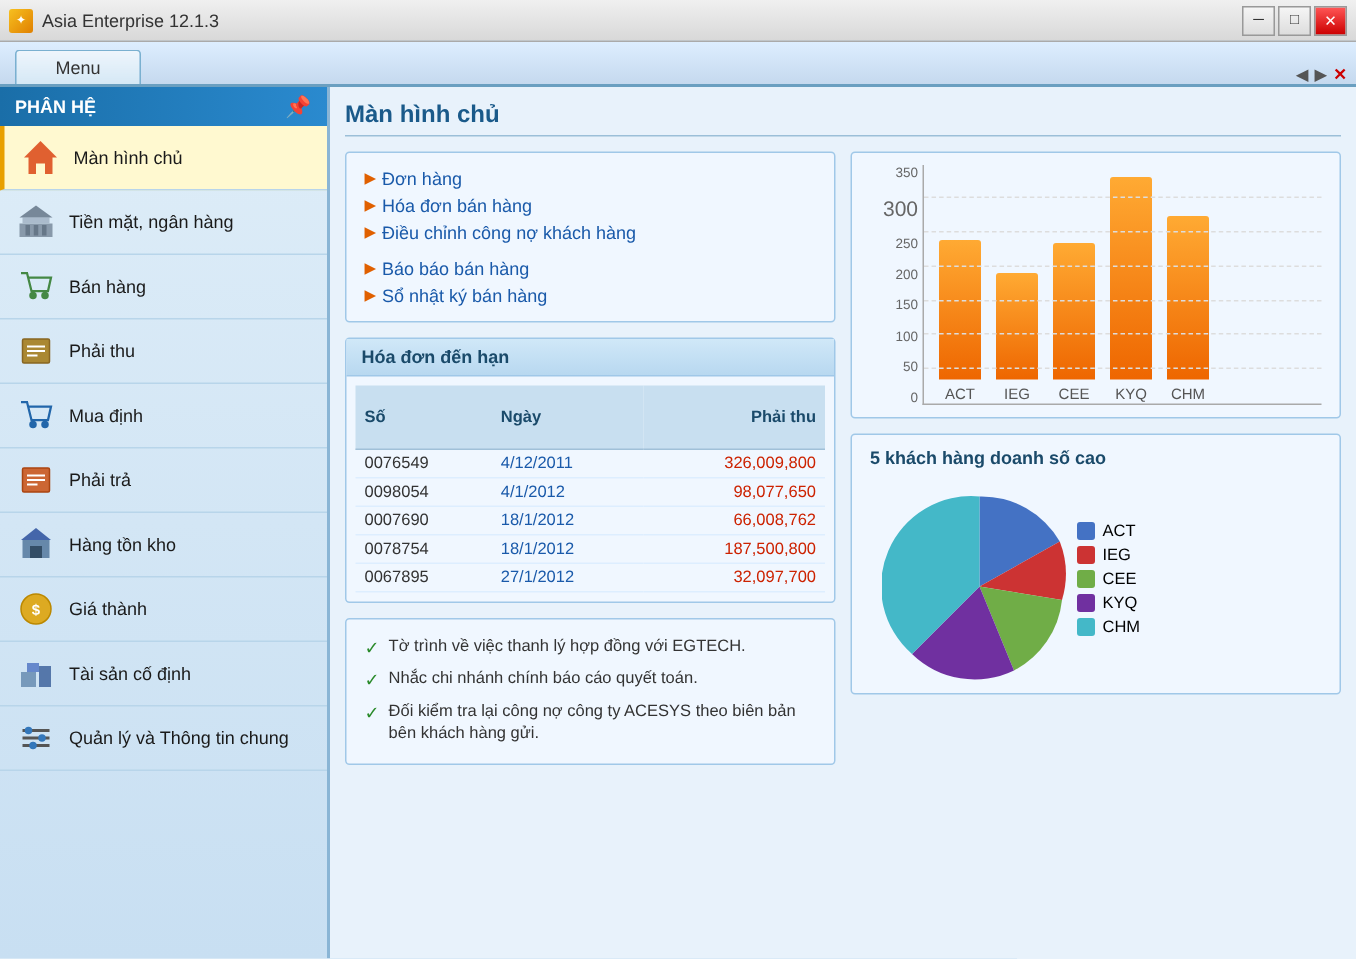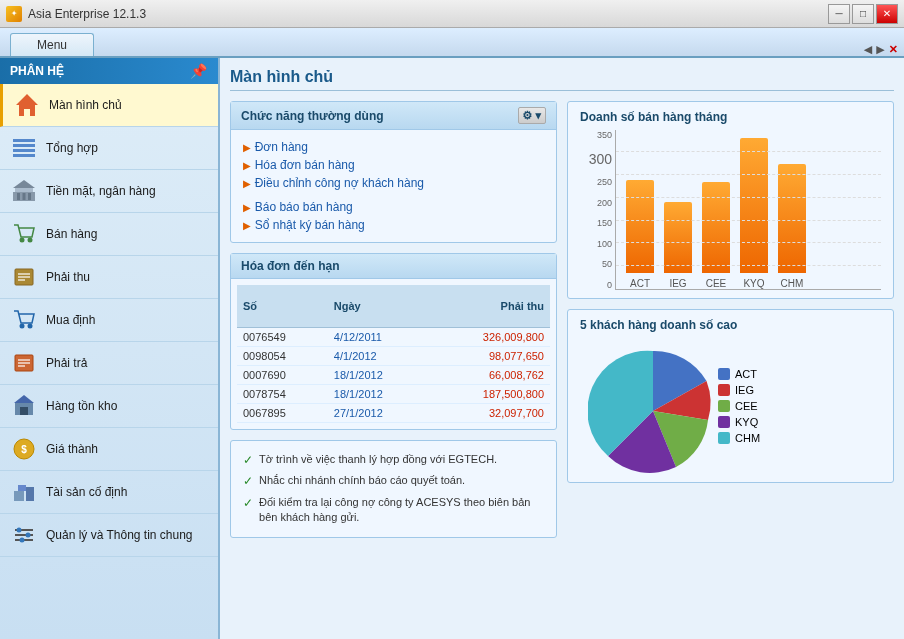--- a/index.html
+++ b/index.html
@@ -181,31 +181,20 @@
 
       <div class="sidebar-item active">
         <div class="sidebar-icon">
           <svg width="26" height="26" viewBox="0 0 26 26">
             <polygon points="13,2 2,13 5,13 5,24 10,24 10,17 16,17 16,24 21,24 21,13 24,13" fill="#e06030"></polygon>
           </svg>
         </div>
         <span>Màn hình chủ</span>
       </div>
 
-      <div class="sidebar-item">
-        <div class="sidebar-icon">
-          <svg width="26" height="26" viewBox="0 0 26 26">
-            <rect x="2" y="4" width="22" height="3" fill="#5588cc"></rect>
-            <rect x="2" y="9" width="22" height="3" fill="#5588cc"></rect>
-            <rect x="2" y="14" width="22" height="3" fill="#5588cc"></rect>
-            <rect x="2" y="19" width="22" height="3" fill="#5588cc"></rect>
-          </svg>
-        </div>
-        <span>Tổng hợp</span>
-      </div>
 
       <div class="sidebar-item">
         <div class="sidebar-icon">
           <svg width="26" height="26" viewBox="0 0 26 26">
             <rect x="2" y="14" width="22" height="9" fill="#8899aa"></rect>
             <rect x="4" y="10" width="18" height="4" fill="#aabbcc"></rect>
             <polygon points="13,2 2,10 24,10" fill="#778899"></polygon>
             <rect x="6" y="15" width="3" height="7" fill="#667788"></rect>
             <rect x="11.5" y="15" width="3" height="7" fill="#667788"></rect>
             <rect x="17" y="15" width="3" height="7" fill="#667788"></rect>
@@ -308,24 +297,20 @@
     </div>
 
     <div class="main-content">
       <div class="page-title">Màn hình chủ</div>
 
       <div class="content-grid">
 
         <div>
 
           <div class="panel" style="margin-bottom:10px;">
-            <div class="panel-header">
-              <span>Chức năng thường dùng</span>
-              <div class="gear-btn">⚙ ▾</div>
-            </div>
             <div class="panel-body">
               <div class="quick-link">
                 <span class="arrow-icon">▶</span>
                 <span>Đơn hàng</span>
               </div>
               <div class="quick-link">
                 <span class="arrow-icon">▶</span>
                 <span>Hóa đơn bán hàng</span>
               </div>
               <div class="quick-link">
@@ -403,21 +388,20 @@
                   <span class="task-text">Đối kiểm tra lại công nợ công ty ACESYS theo biên bản bên khách hàng gửi.</span>
                 </div>
               </div>
           </div>
         </div>
 
         <div>
 
           <div class="panel" style="margin-bottom:10px;">
             <div class="panel-body">
-              <div class="chart-title">Doanh số bán hàng tháng</div>
               <div style="position:relative; padding-left:35px;">
                 <div style="position:absolute; left:0; top:0; height:160px; display:flex; flex-direction:column; justify-content:space-between; text-align:right; width:32px;">
                   <span style="font-size:9px;color:#666;">350</span>
                   <span style="font-size:14px;color:#666;">300</span>
                   <span style="font-size:9px;color:#666;">250</span>
                   <span style="font-size:9px;color:#666;">200</span>
                   <span style="font-size:9px;color:#666;">150</span>
                   <span style="font-size:9px;color:#666;">100</span>
                   <span style="font-size:9px;color:#666;">50</span>
                   <span style="font-size:9px;color:#666;">0</span>

